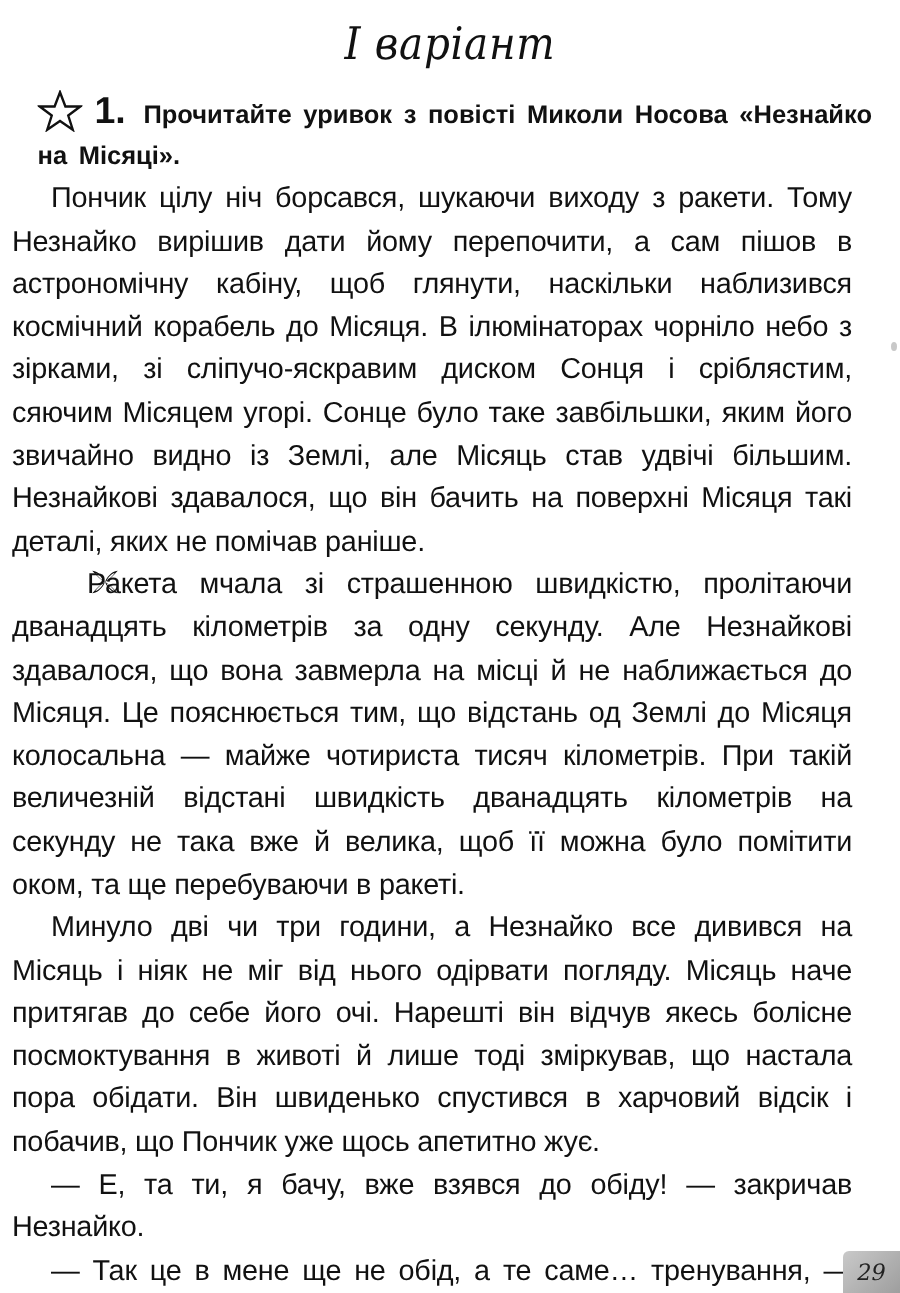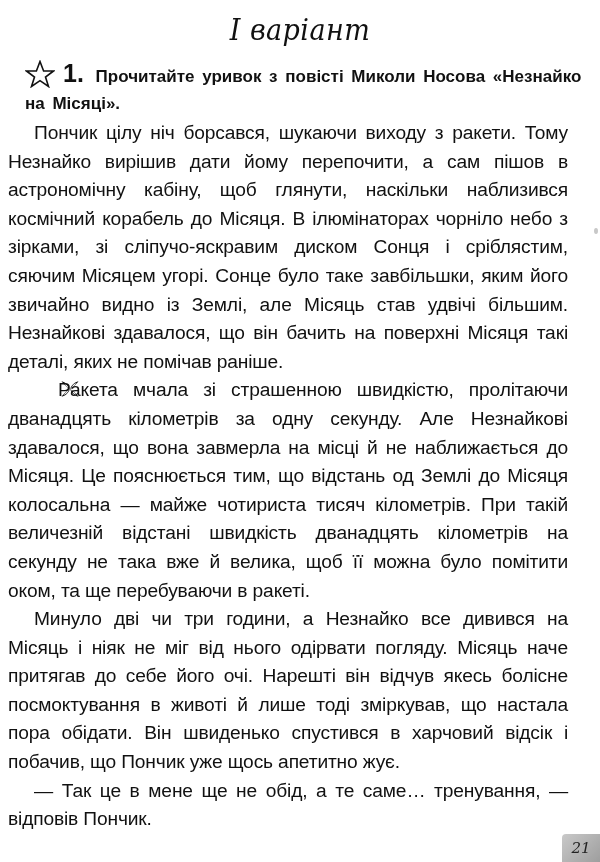--- a/index.html
+++ b/index.html
@@ -136,20 +136,21 @@
             <g fill="#fff">
               <path d="M9,8.3 C6.5,6.8 4.5,4.2 3.5,3 C5.2,3.3 7.6,5.2 9,8.3 Z"></path>
               <path d="M11,8.3 C13.5,6.8 15.5,4.2 16.5,3 C14.8,3.3 12.4,5.2 11,8.3 Z"></path>
               <path d="M9,9.7 C6.5,11.2 4.5,13.8 3.5,15 C5.2,14.7 7.6,12.8 9,9.7 Z"></path>
               <path d="M11,9.7 C13.5,11.2 15.5,13.8 16.5,15 C14.8,14.7 12.4,12.8 11,9.7 Z"></path>
             </g>
           </svg></span><span>Ракета мчала зі страшенною швидкістю, пролітаючи дванадцять кілометрів за одну секунду. Але Незнайкові здавалося, що вона завмерла на місці й не наближається до Місяця. Це пояснюється тим, що відстань од Землі до Місяця колосальна — майже чотириста тисяч кілометрів. При такій </span><b>величезній</b><span> відстані швидкість дванадцять кілометрів на секунду не така вже й велика, щоб її можна було помітити оком, та ще перебуваючи в ракеті.</span></p>
 
     <p><span>Минуло дві чи три години, а Незнайко все дивився на Місяць і ніяк не міг від нього одірвати погляду. Місяць наче притягав до себе його очі. Нарешті він відчув якесь болісне посмоктування в животі й лише тоді зміркував, що настала пора обідати. Він швиденько спустився в харчовий відсік і побачив, що Пончик уже щось апетитно жує.</span></p>
 
+    <p><span>— Е, та ти, я бачу, вже взявся до обіду! — закричав Незнайко.</span></p>
 
     <p><span>— Так це в мене ще не обід, а те саме… тренування, — відповів Пончик.</span></p>
   </div>
 
   <div class="smudge"></div>
 
-  <div class="page-num">21</div>
+  <div class="page-num">29</div>
 </div>
 
 </body></html>

